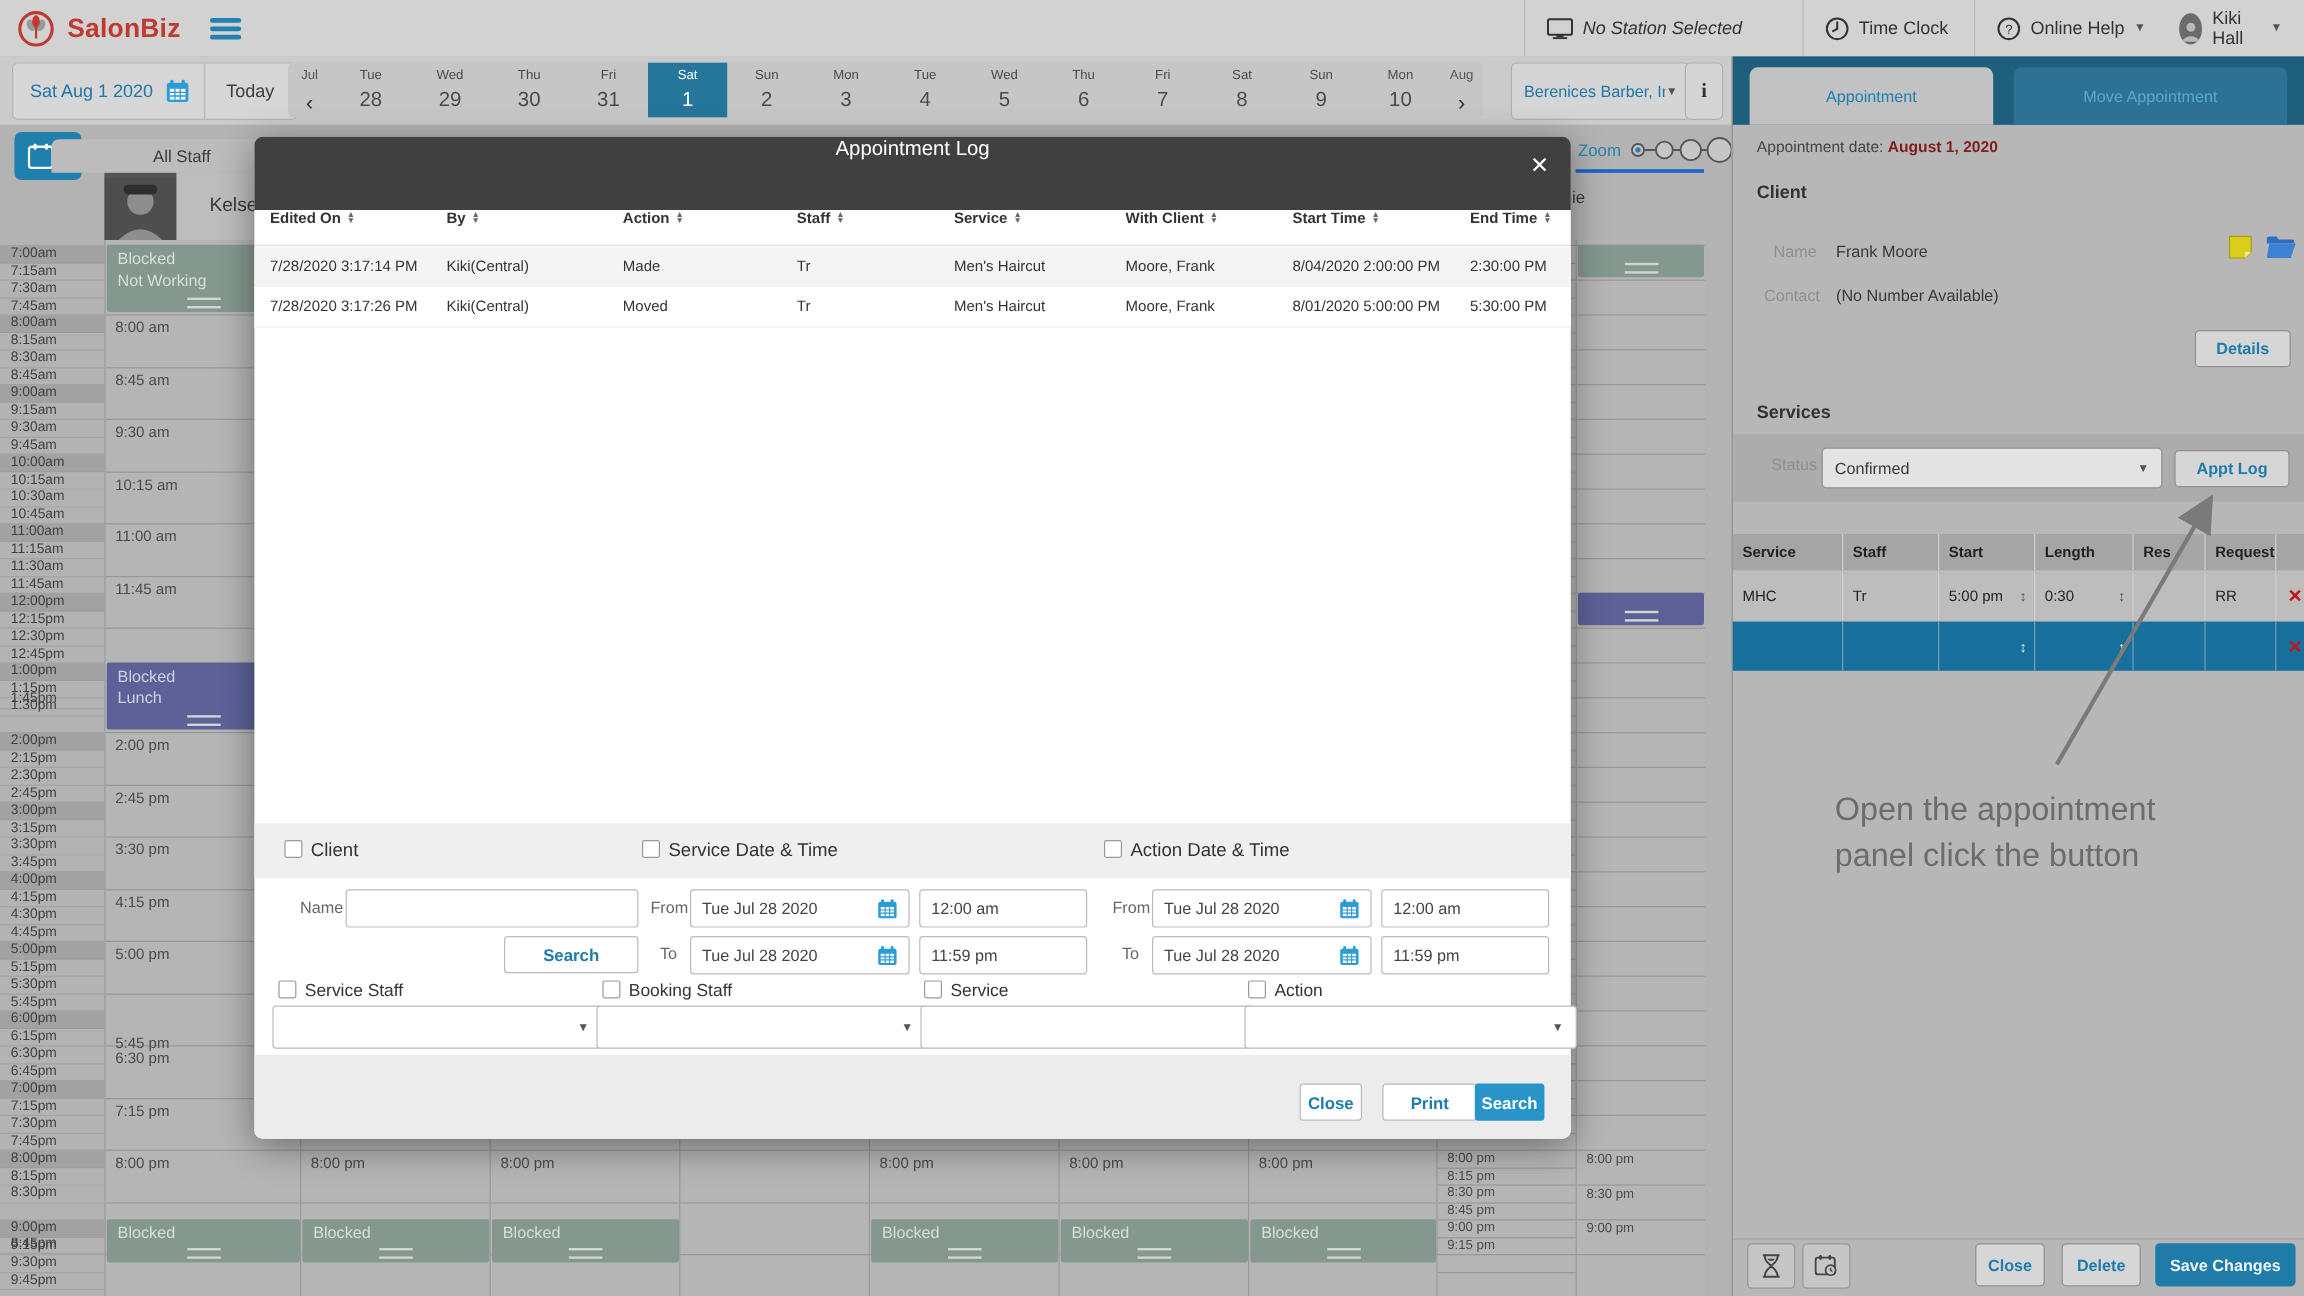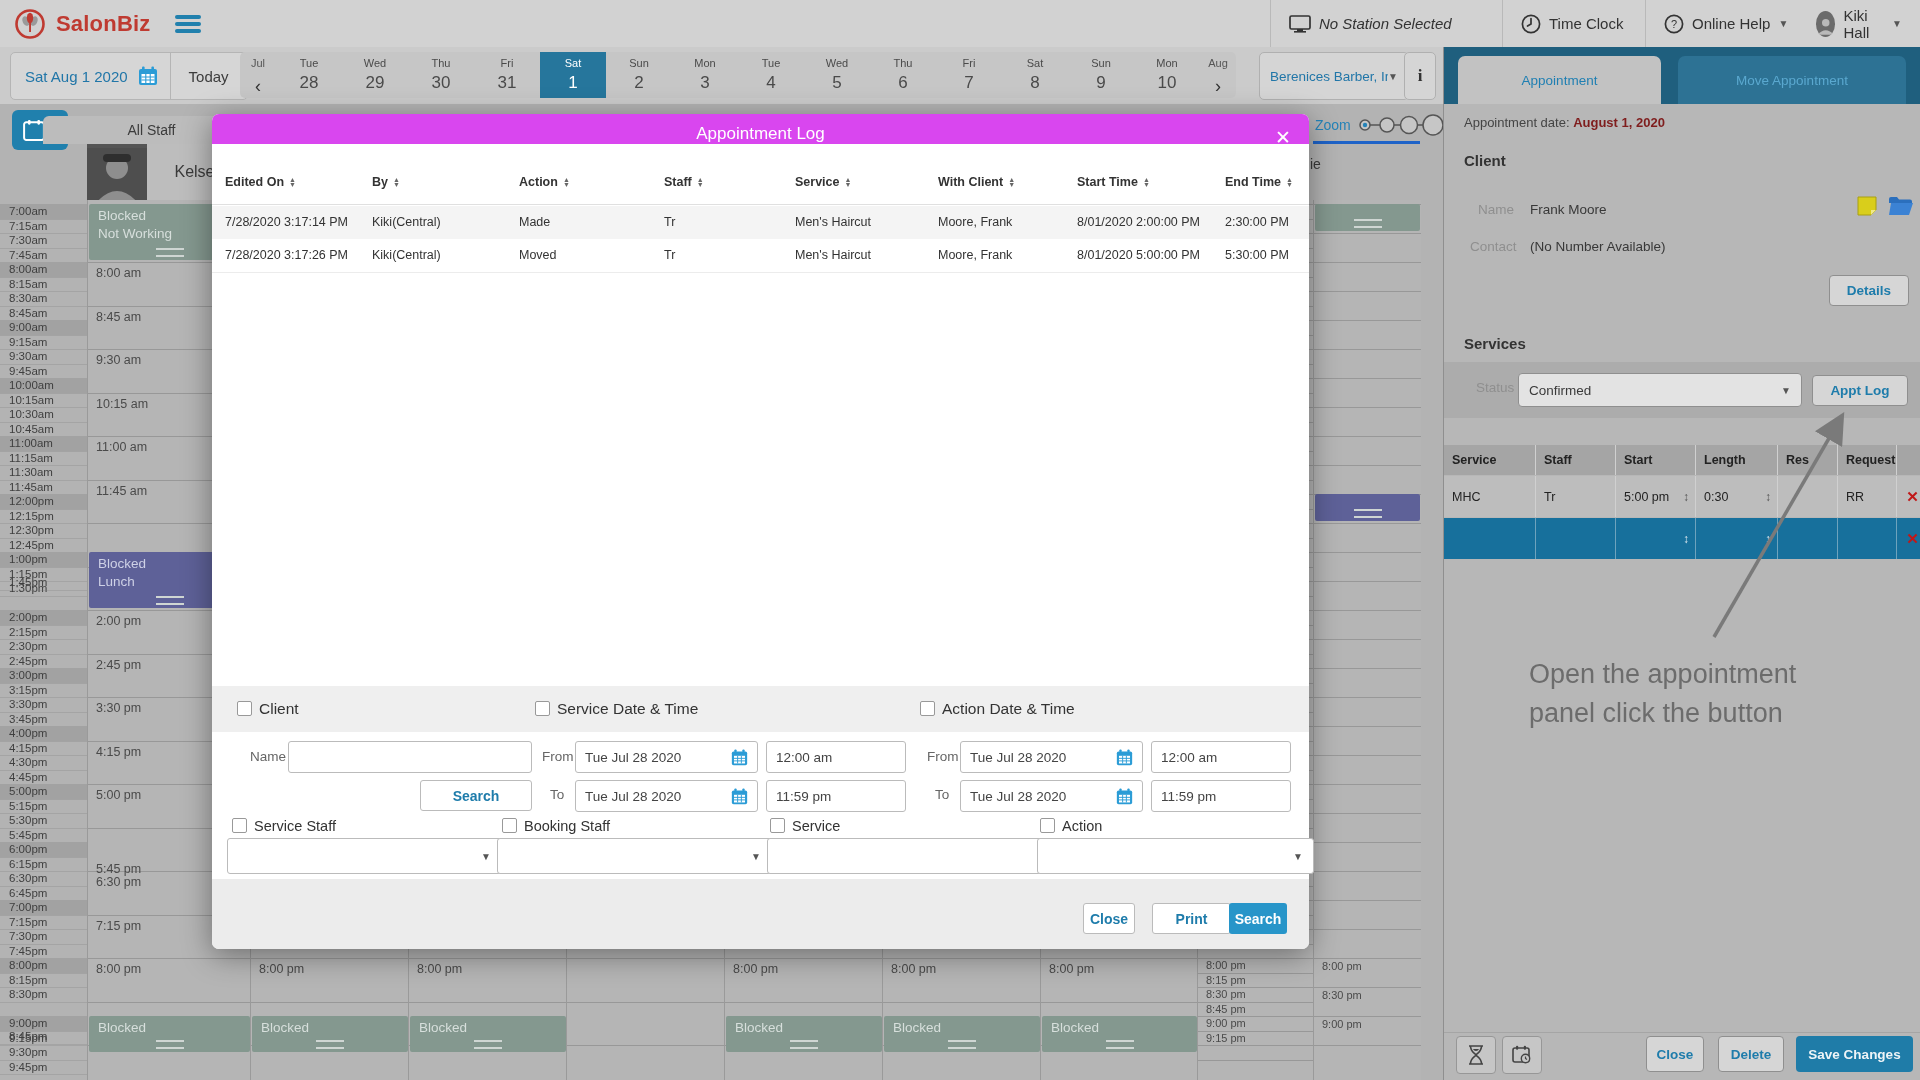--- a/index.html
+++ b/index.html
@@ -50,21 +50,21 @@
   .block.teal{background:#84988f;}
   .block.purple{background:#5e6198;color:#ced1e6;}
   .block .grip{position:absolute;bottom:3px;left:50%;margin-left:-14px;width:28px;height:5px;border-top:2px solid #cfd6d3;border-bottom:2px solid #cfd6d3;}
   #zoom-ctl{left:1315px;top:8px;display:flex;align-items:center;gap:6px;}
   #zoom-ctl .zlab{color:#2583b8;font-size:14px;}
   #col9-blue-line{left:1313px;top:37px;width:107px;height:3px;background:#1e63c8;}
   #partial-text{left:1310px;top:52px;font-size:14px;color:#3a3a3a;}
   
   #modal{left:212px;top:114px;width:1097px;height:835px;background:#fff;border-radius:7px;
          box-shadow:0 6px 30px rgba(0,0,0,.4);}
-  #modal-header{left:0;top:0;width:100%;height:30px;background:#d946ef;border-radius:7px 7px 0 0;display:flex;align-items:flex-end;justify-content:center;color:#fff;font-size:17px;}
+  #modal-header{left:0;top:0;width:100%;height:61px;background:#404040;border-radius:7px 7px 0 0;display:flex;align-items:flex-start;justify-content:center;color:#fff;font-size:17px;}
   #modal-close{position:absolute;right:14px;top:12px;color:#fff;font-size:19px;width:24px;text-align:center;cursor:pointer;}
   .mth{top:46px;height:44px;display:flex;align-items:center;gap:5px;font-size:12.5px;font-weight:bold;color:#333;}
   .sort{display:inline-flex;flex-direction:column;line-height:5px;font-size:7px;color:#666;}
   .mrow-cell{height:33px;line-height:33px;font-size:12.5px;color:#333;white-space:nowrap;}
   .mrow-bg{left:0;width:1097px;height:33px;}
   #modal-table-divider{left:0;top:90px;width:1097px;height:1px;background:#e0e0e0;}
   .filter-band{left:0;top:572px;width:1097px;height:46px;background:#efefef;}
   .cb{display:inline-block;width:13px;height:13px;background:#fff;border:1px solid #999;border-radius:2px;vertical-align:-2px;margin-right:7px;}
   .cb-label{font-size:14.5px;color:#333;}
   .field{background:#fff;border:1px solid #bbb;border-radius:3px;box-sizing:border-box;font-size:13.5px;color:#444;display:flex;align-items:center;padding:0 9px;height:32px;}
@@ -854,21 +854,21 @@
     </div>
   <div id="modal-table-divider" class="abs"></div>
   <div id="modal-table-rows">
       <div class="abs mrow-bg" style="top: 92px; background: rgb(244, 244, 244); border-bottom: 1px solid rgb(236, 236, 236);">
         <div class="abs mrow-cell" style="left: 13px;">7/28/2020 3:17:14 PM</div>
         <div class="abs mrow-cell" style="left: 160px;">Kiki(Central)</div>
         <div class="abs mrow-cell" style="left: 307px;">Made</div>
         <div class="abs mrow-cell" style="left: 452px;">Tr</div>
         <div class="abs mrow-cell" style="left: 583px;">Men's Haircut</div>
         <div class="abs mrow-cell" style="left: 726px;">Moore, Frank</div>
-        <div class="abs mrow-cell" style="left: 865px;">8/01/2020 2:00:00 PM</div>
+        <div class="abs mrow-cell" style="left: 865px;">8/04/2020 2:00:00 PM</div>
         <div class="abs mrow-cell" style="left: 1013px;">2:30:00 PM</div>
       </div>
       <div class="abs mrow-bg" style="top: 125px; background: rgb(255, 255, 255); border-bottom: 1px solid rgb(236, 236, 236);">
         <div class="abs mrow-cell" style="left: 13px;">7/28/2020 3:17:26 PM</div>
         <div class="abs mrow-cell" style="left: 160px;">Kiki(Central)</div>
         <div class="abs mrow-cell" style="left: 307px;">Moved</div>
         <div class="abs mrow-cell" style="left: 452px;">Tr</div>
         <div class="abs mrow-cell" style="left: 583px;">Men's Haircut</div>
         <div class="abs mrow-cell" style="left: 726px;">Moore, Frank</div>
         <div class="abs mrow-cell" style="left: 865px;">8/01/2020 5:00:00 PM</div>

